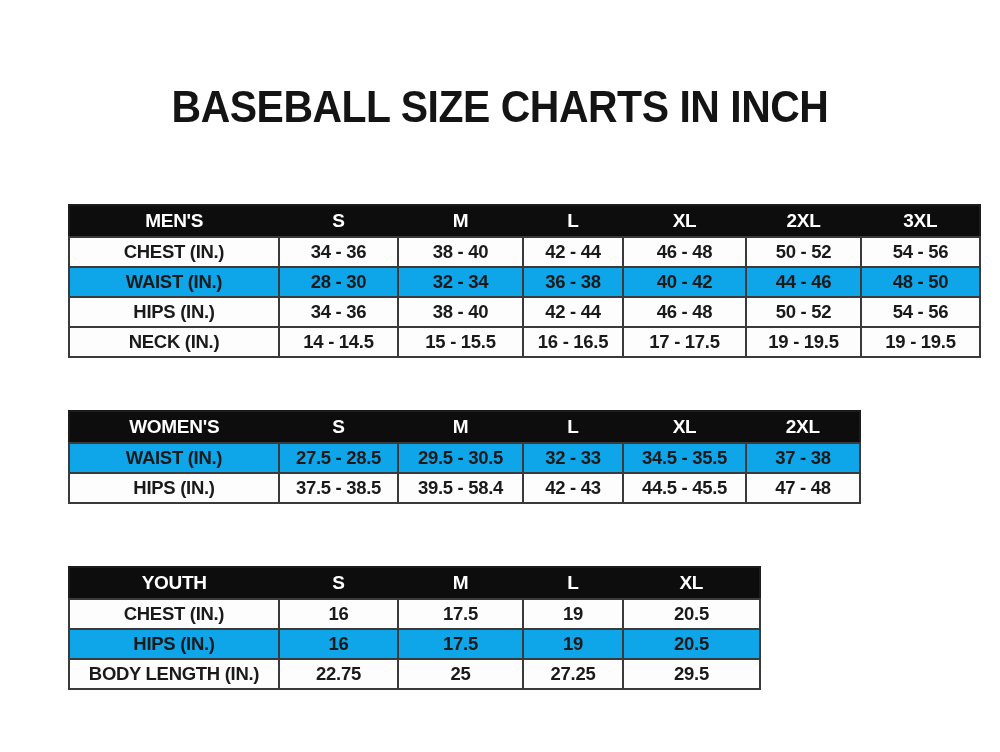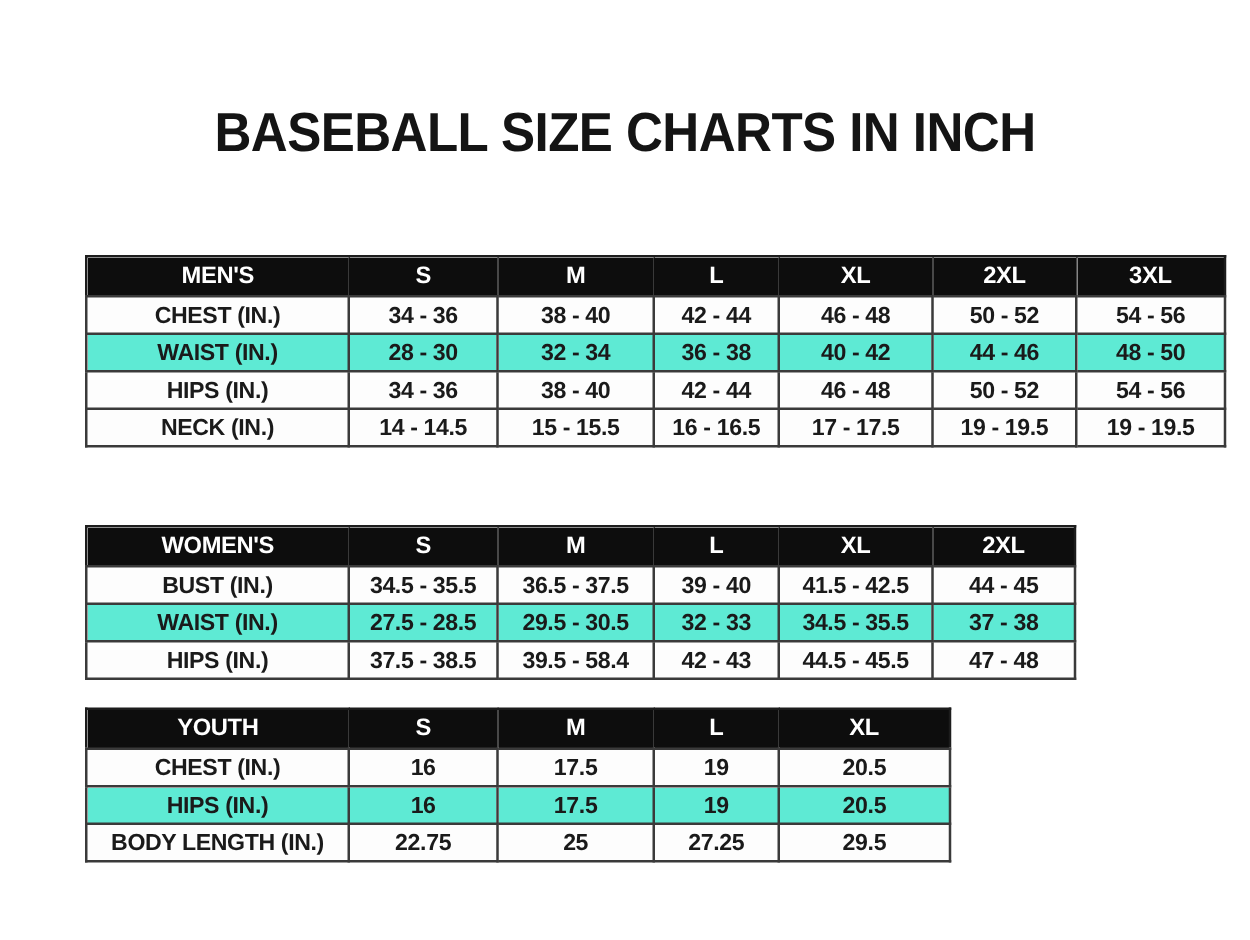--- a/index.html
+++ b/index.html
@@ -25,21 +25,21 @@
     font-size: 44px;
     font-weight: bold;
     color: #141414;
     letter-spacing: -0.5px;
     transform: scaleX(0.93);
     transform-origin: 50% 50%;
     white-space: nowrap;
   }
   .table-wrap { position: absolute; padding-left: 24px; }
   .wrap-mens   { left: 44px; top: 188px; }
-  .wrap-womens { left: 44px; top: 404px; }
+  .wrap-womens { left: 44px; top: 394px; }
   .wrap-youth  { left: 44px; top: 550px; border-radius: 19px; }
 
   table.size-table {
     border-collapse: collapse;
     table-layout: fixed;
     border: 2px solid #1c1c1c;
   }
   table.size-table th {
     background: #0d0d0d;
     color: #ffffff;
@@ -59,21 +59,21 @@
     font-size: 18.5px;
     font-weight: bold;
     color: #1a1a1a;
     text-align: center;
     letter-spacing: -0.3px;
     padding: 0 2px;
     white-space: nowrap;
     overflow: hidden;
     background: #fdfdfd;
   }
-  table.size-table tr.alt td { background: #5eead4; }
+  table.size-table tr.alt td { background: #0ea5e9; }
 </style>
 </head>
 <body>
 
 <div class="page">
 
   <div class="title">BASEBALL SIZE CHARTS IN INCH</div>
 
   <div class="table-wrap wrap-mens">
       <table class="size-table">
@@ -152,28 +152,20 @@
           <tr>
             <th>WOMEN'S</th>
             <th>S</th>
             <th>M</th>
             <th>L</th>
             <th>XL</th>
             <th>2XL</th>
           </tr>
         </thead>
         <tbody>
-          <tr>
-            <td>BUST (IN.)</td>
-            <td>34.5 - 35.5</td>
-            <td>36.5 - 37.5</td>
-            <td>39 - 40</td>
-            <td>41.5 - 42.5</td>
-            <td>44 - 45</td>
-          </tr>
           <tr class="alt">
             <td>WAIST (IN.)</td>
             <td>27.5 - 28.5</td>
             <td>29.5 - 30.5</td>
             <td>32 - 33</td>
             <td>34.5 - 35.5</td>
             <td>37 - 38</td>
           </tr>
           <tr>
             <td>HIPS (IN.)</td>

